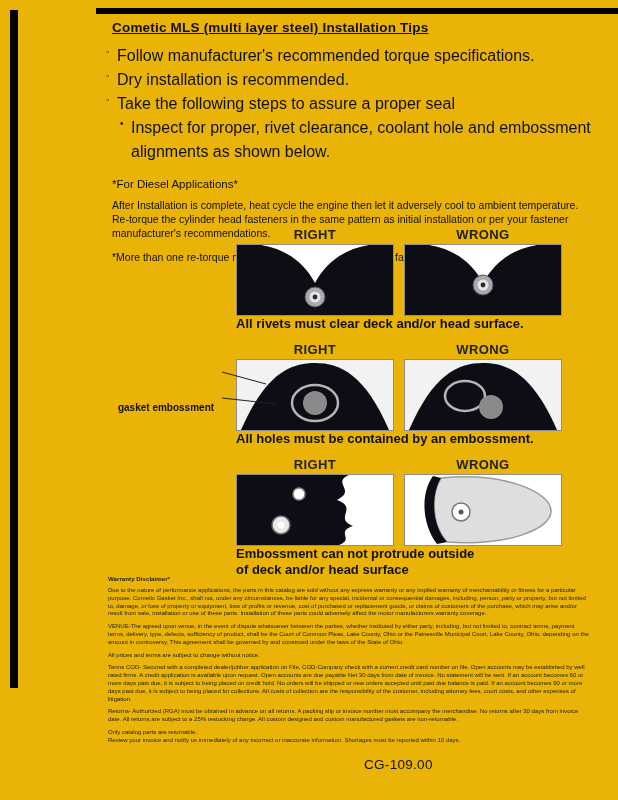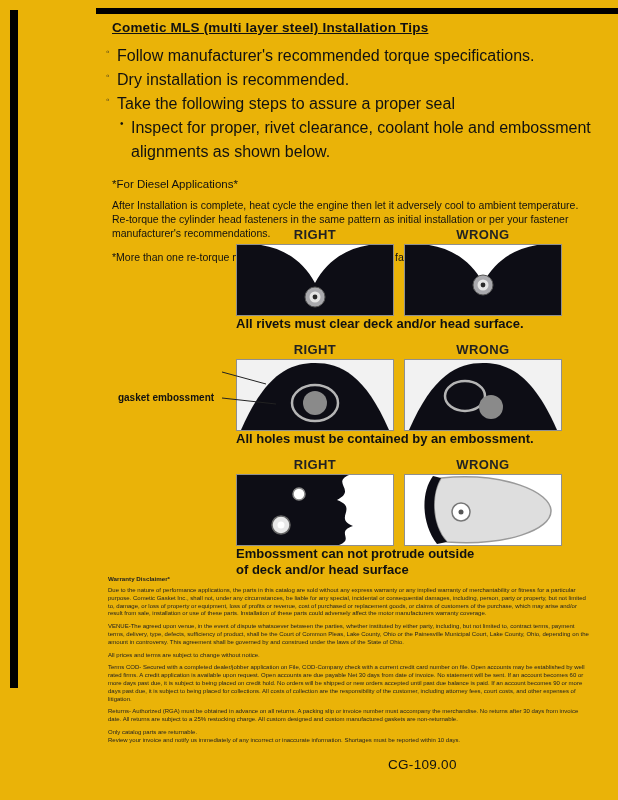--- a/index.html
+++ b/index.html
@@ -28,30 +28,30 @@
   .fig-labels { display:flex; gap:10px; margin-bottom:2px; }
   .fig-labels span { width:158px; text-align:center; font-size:13px; color:#222; letter-spacing:.4px; }
   .fig-panels { display:flex; gap:10px; }
   .panel { width:158px; height:72px; border:1px solid #8f8f8f; background:#fff; }
   .panel svg { display:block; }
   .fig-caption { font-size:13px; color:#111; }
   .fig-caption.narrow { width:250px; line-height:1.25; }
 
   .ann { position:absolute; font-size:10px; line-height:1.18; text-align:center; color:#111; }
   .ann1 { left:-118px; top:12px; width:104px; }
-  .ann2 { left:-126px; top:50px; width:112px; }
+  .ann2 { left:-126px; top:60px; width:112px; }
   .leaders { position:absolute; left:-132px; top:0; width:200px; height:90px; pointer-events:none; }
 
   
   .legal { position:absolute; left:108px; top:575px; width:484px; color:#222; }
   .legal-h { font-size:6.2px; font-weight:bold; margin-bottom:5px; }
   .legal p { font-size:6px; line-height:1.3; margin-bottom:5px; text-align:left; }
   .legal p.tight { margin-bottom:0; }
 
-  .docnum { position:absolute; left:388px; top:757px; font-size:13.5px; color:#111; letter-spacing:.3px; }
+  .docnum { position:absolute; left:364px; top:757px; font-size:13.5px; color:#111; letter-spacing:.3px; }
 </style>
 </head>
 <body>
 
 <div class="page">
   <div class="scan-left"></div>
   <div class="scan-top"></div>
 
   <div class="sec-top">
     <div class="title">Cometic MLS (multi layer steel) Installation Tips</div>

